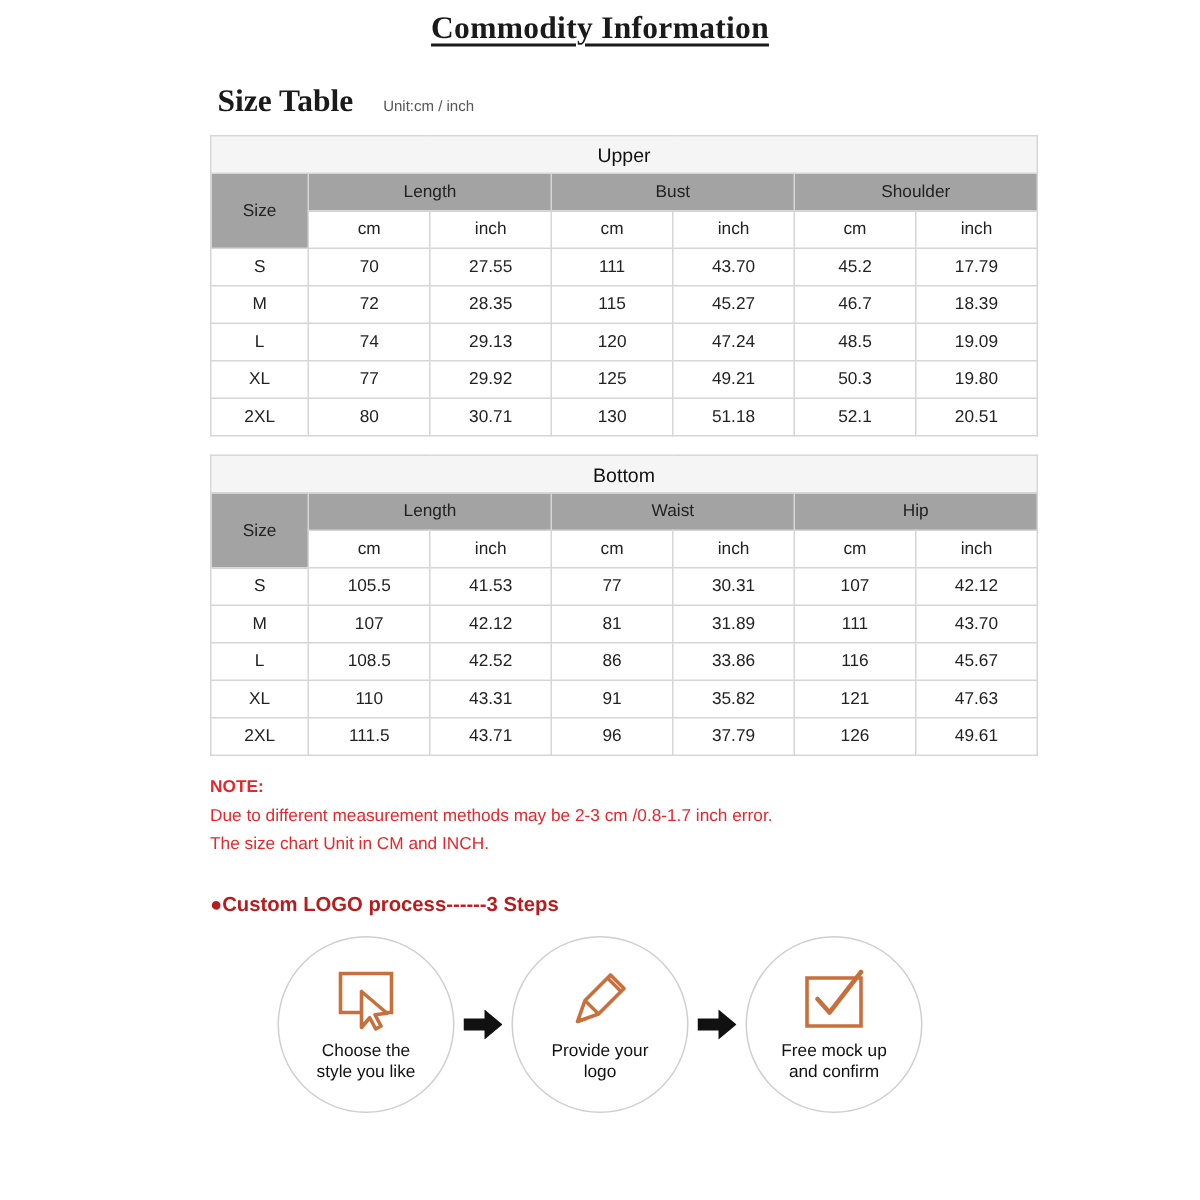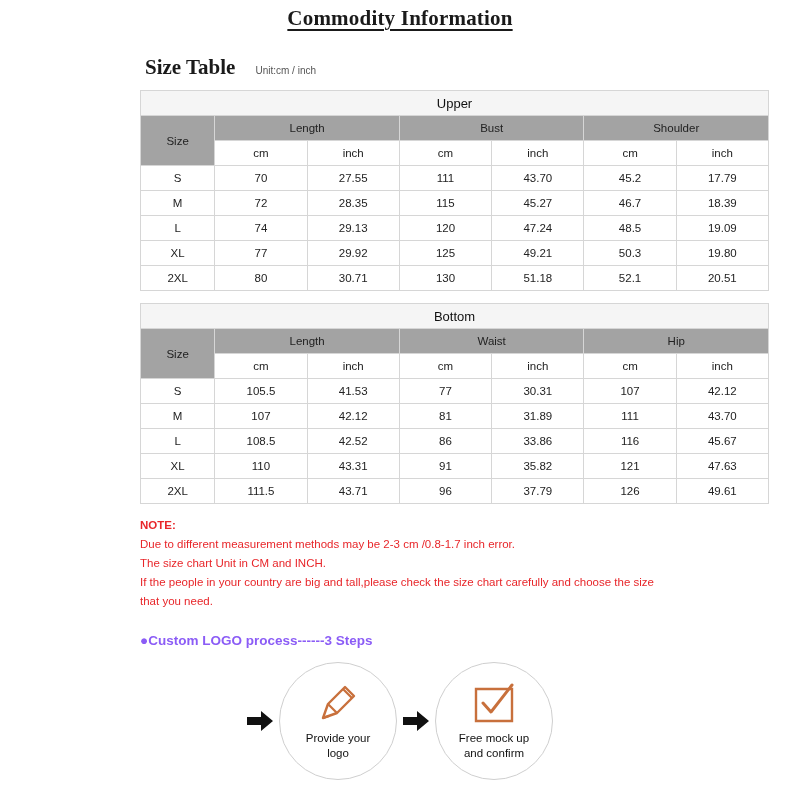--- a/index.html
+++ b/index.html
@@ -42,21 +42,21 @@
   }
   .sizetable-head .st-unit {
     font-size: 10px;
     color: #555;
   }
 
   
   .tbl-wrap { margin-left: 140px; width: 525px; }
   table.size {
     border-collapse: collapse;
-    width: 629px;
+    width: 552px;
     font-size: 11.5px;
     color: #222;
   }
   table.size td, table.size th {
     border: 1px solid #d6d6d6;
     height: 25px;
     text-align: center;
     font-weight: normal;
     padding: 0 2px;
   }
@@ -82,21 +82,21 @@
     font-size: 11.5px;
     line-height: 1.65;
   }
   .note .note-label { font-weight: bold; }
 
   
   .logo-steps-title {
     margin: 22px 0 0 140px;
     font-weight: bold;
     font-size: 13.5px;
-    color: #8b5cf6;
+    color: #b91c1c;
   }
 
   .steps {
     margin: 14px 0 0 0;
     display: flex;
     align-items: center;
     justify-content: center;
     gap: 6px;
   }
   .step {
@@ -274,27 +274,36 @@
           <td>49.61</td>
         </tr>
       </tbody>
     </table>
   </div>
 
   <div class="note">
     <div class="note-label">NOTE:</div>
     <div>Due to different measurement methods may be 2-3 cm /0.8-1.7 inch error.</div>
     <div>The size chart Unit in CM and INCH.</div>
-    <div>If the people in your country are big and tall,please check the size chart carefully and choose the size that you need.</div>
   </div>
 
   <div class="logo-steps-title">●Custom LOGO process------3 Steps</div>
 
   <div class="steps">
 
+    <div class="step">
+      <div class="glyph">
+        <svg width="46" height="44" viewBox="0 0 46 44" fill="none">
+          <path d="M6 4 H40 V30 H6 Z" stroke="#c8703c" stroke-width="2.4" fill="none"></path>
+          <path d="M20 16 L20 40 L25.5 33.5 L29.5 41 L33 39 L29 31.5 L37 30.5 Z" fill="#ffffff" stroke="#c8703c" stroke-width="2.4" stroke-linejoin="round"></path>
+        </svg>
+      </div>
+      <div class="caption" style="white-space:pre-line;">Choose the
+style you like</div>
+    </div>
 
     <div class="arrow">
       <svg width="26" height="20" viewBox="0 0 26 20">
         <path d="M0 6 H14 V0 L26 10 L14 20 V14 H0 Z" fill="#111111"></path>
       </svg>
     </div>
 
     <div class="step">
       <div class="glyph">
         <svg width="46" height="44" viewBox="0 0 46 44" fill="none">

